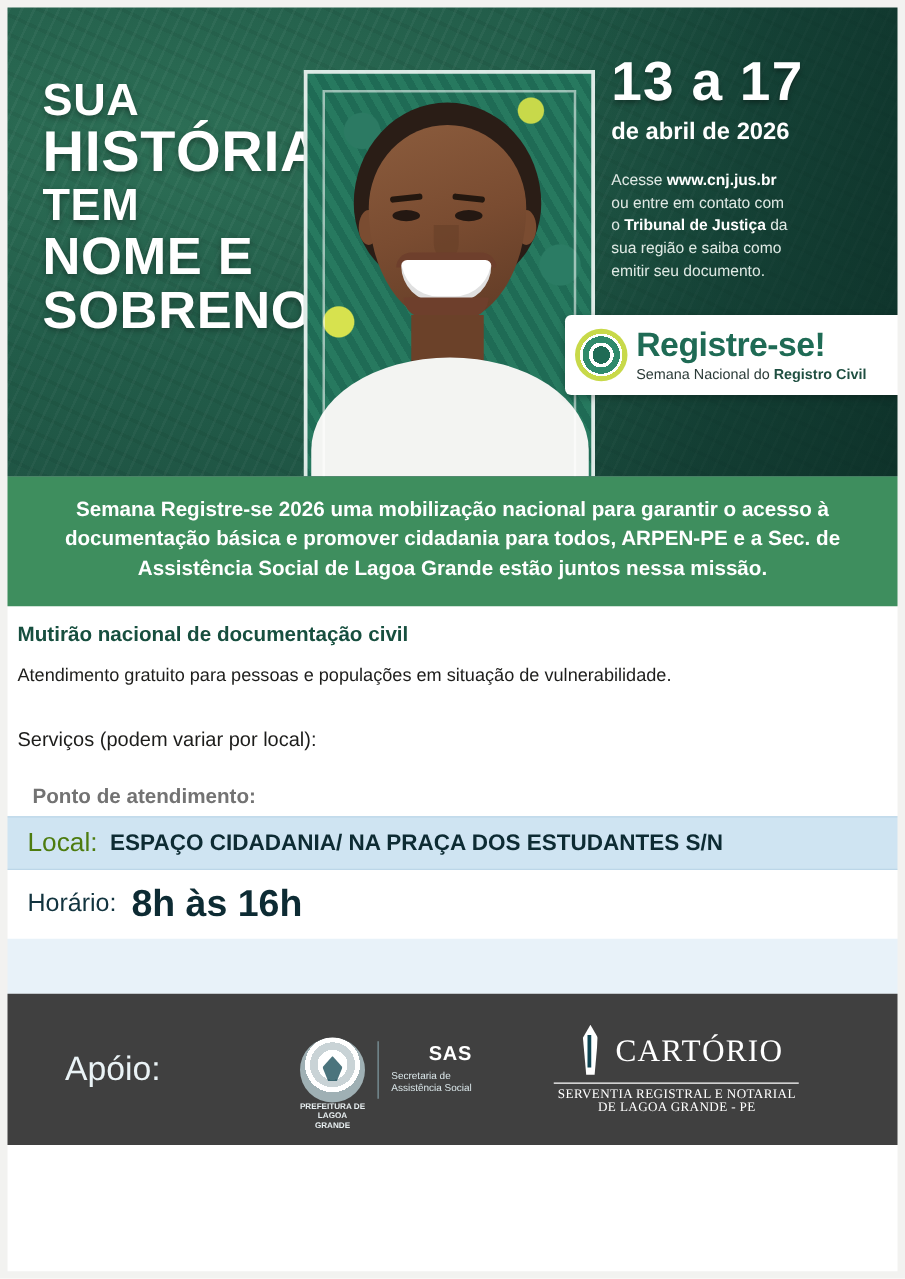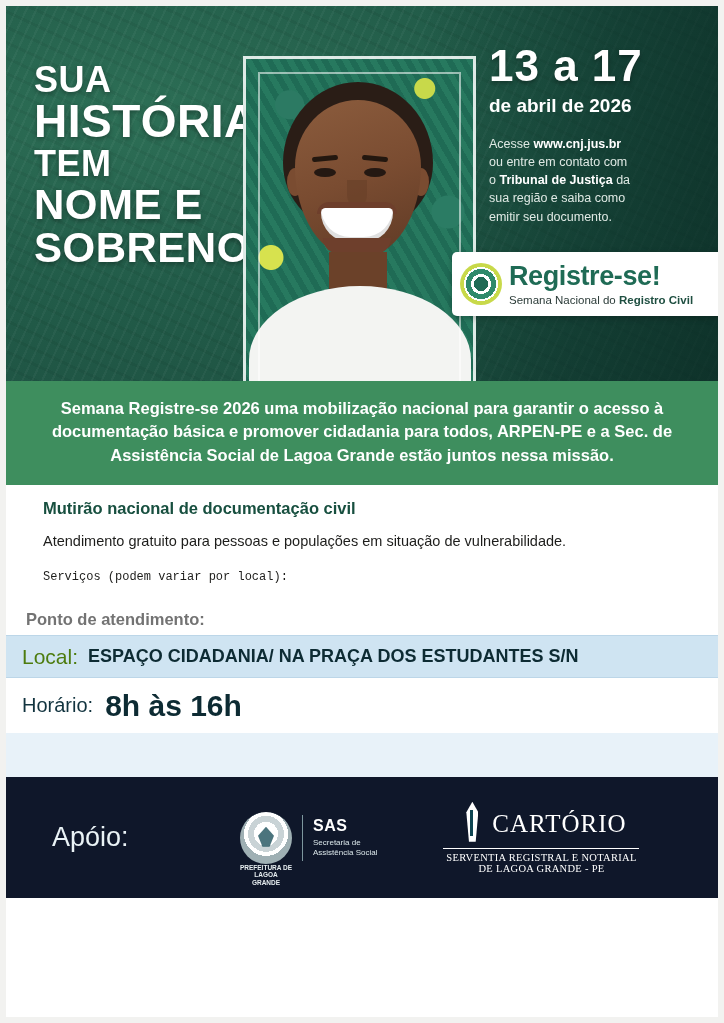--- a/index.html
+++ b/index.html
@@ -160,25 +160,25 @@
   
   .band {
     width: 724px; padding: 16px 26px 18px;
     background: #3e8e5e;
     color: #ffffff;
     text-align: center;
     font-size: 16.5px; font-weight: 700; line-height: 1.42;
   }
 
   
-  .body-sec { padding: 14px 43px 4px; color: #1d1d1b; }
+  .body-sec { padding: 14px 14px 4px; color: #1d1d1b; }
   .body-title { font-size: 16.5px; font-weight: 700; color: #174f3f; }
   .body-line { font-size: 14.5px; margin-top: 15px; }
   .body-gap { height: 18px; }
-  .body-line2 { font-size: 12px; margin-top: 3px; font-family: Liberation Mono, monospace; }
+  .body-line2 { font-size: 16px; margin-top: 17px; }
 
   .ponto {
     margin: 22px 26px 6px;
     font-size: 16.5px; font-weight: 700; color: #737373;
   }
 
   
   .local {
     width: 724px; height: 43px;
     background: #cfe4f2;
@@ -195,42 +195,42 @@
   }
   .hor-label { font-size: 20px; color: #12343f; }
   .hor-value { font-size: 30px; font-weight: 800; color: #0d2b33; margin-left: 12px; }
 
   .light-fill { width: 724px; height: 44px; background: #e8f2f9; }
 
   
   .footer {
     position: relative;
     width: 724px; height: 121px;
-    background: #0f172a;
+    background: #404040;
     display: flex; align-items: center;
   }
   .apoio { font-size: 27px; color: #eaf3f6; margin-left: 52px; width: 170px; }
   .logo-sas { display: flex; align-items: center; margin-left: 18px; }
   .seal {
     width: 52px; height: 52px; border-radius: 50%;
     background: radial-gradient(circle at 50% 42%, #ffffff 0 12px, #c9d3d6 12px 18px, #ffffff 18px 22px, #9fb0b4 22px 26px);
     position: relative;
   }
   .seal::after{
     content:""; position:absolute; left:50%; top:50%; transform:translate(-50%,-55%);
     width:16px; height:20px; background:#0f4552; clip-path: polygon(50% 0,100% 45%,72% 100%,28% 100%,0 45%);
     opacity:.75;
   }
   .seal-caption {
     position:absolute; left:-2px; top:52px; width:56px; text-align:center;
     font-size:6.5px; color:#e7eef0; line-height:1.15; font-weight:700;
   }
   .sas-divider { width:1px; height:46px; background:#7d979e; margin:0 10px; }
   .sas-text { color:#ffffff; }
-  .sas-title { font-size:16px; font-weight:700; letter-spacing:.5px; }
+  .sas-title { font-size:16px; font-weight:700; letter-spacing:.5px;text-align:right; }
   .sas-sub { font-size:8px; line-height:1.25; margin-top:3px; color:#dbe7ea; }
 
   .logo-cart { margin-left: 66px; color:#ffffff; text-align:center; position:relative; }
   .cart-row { display:flex; align-items:center; justify-content:center; }
   .quill {
     width: 30px; height: 44px; margin-right: 6px; position: relative;
   }
   .quill::before{
     content:""; position:absolute; left:10px; top:0; width:12px; height:40px;
     background:#ffffff; clip-path: polygon(50% 0, 100% 26%, 78% 100%, 22% 100%, 0 26%);

